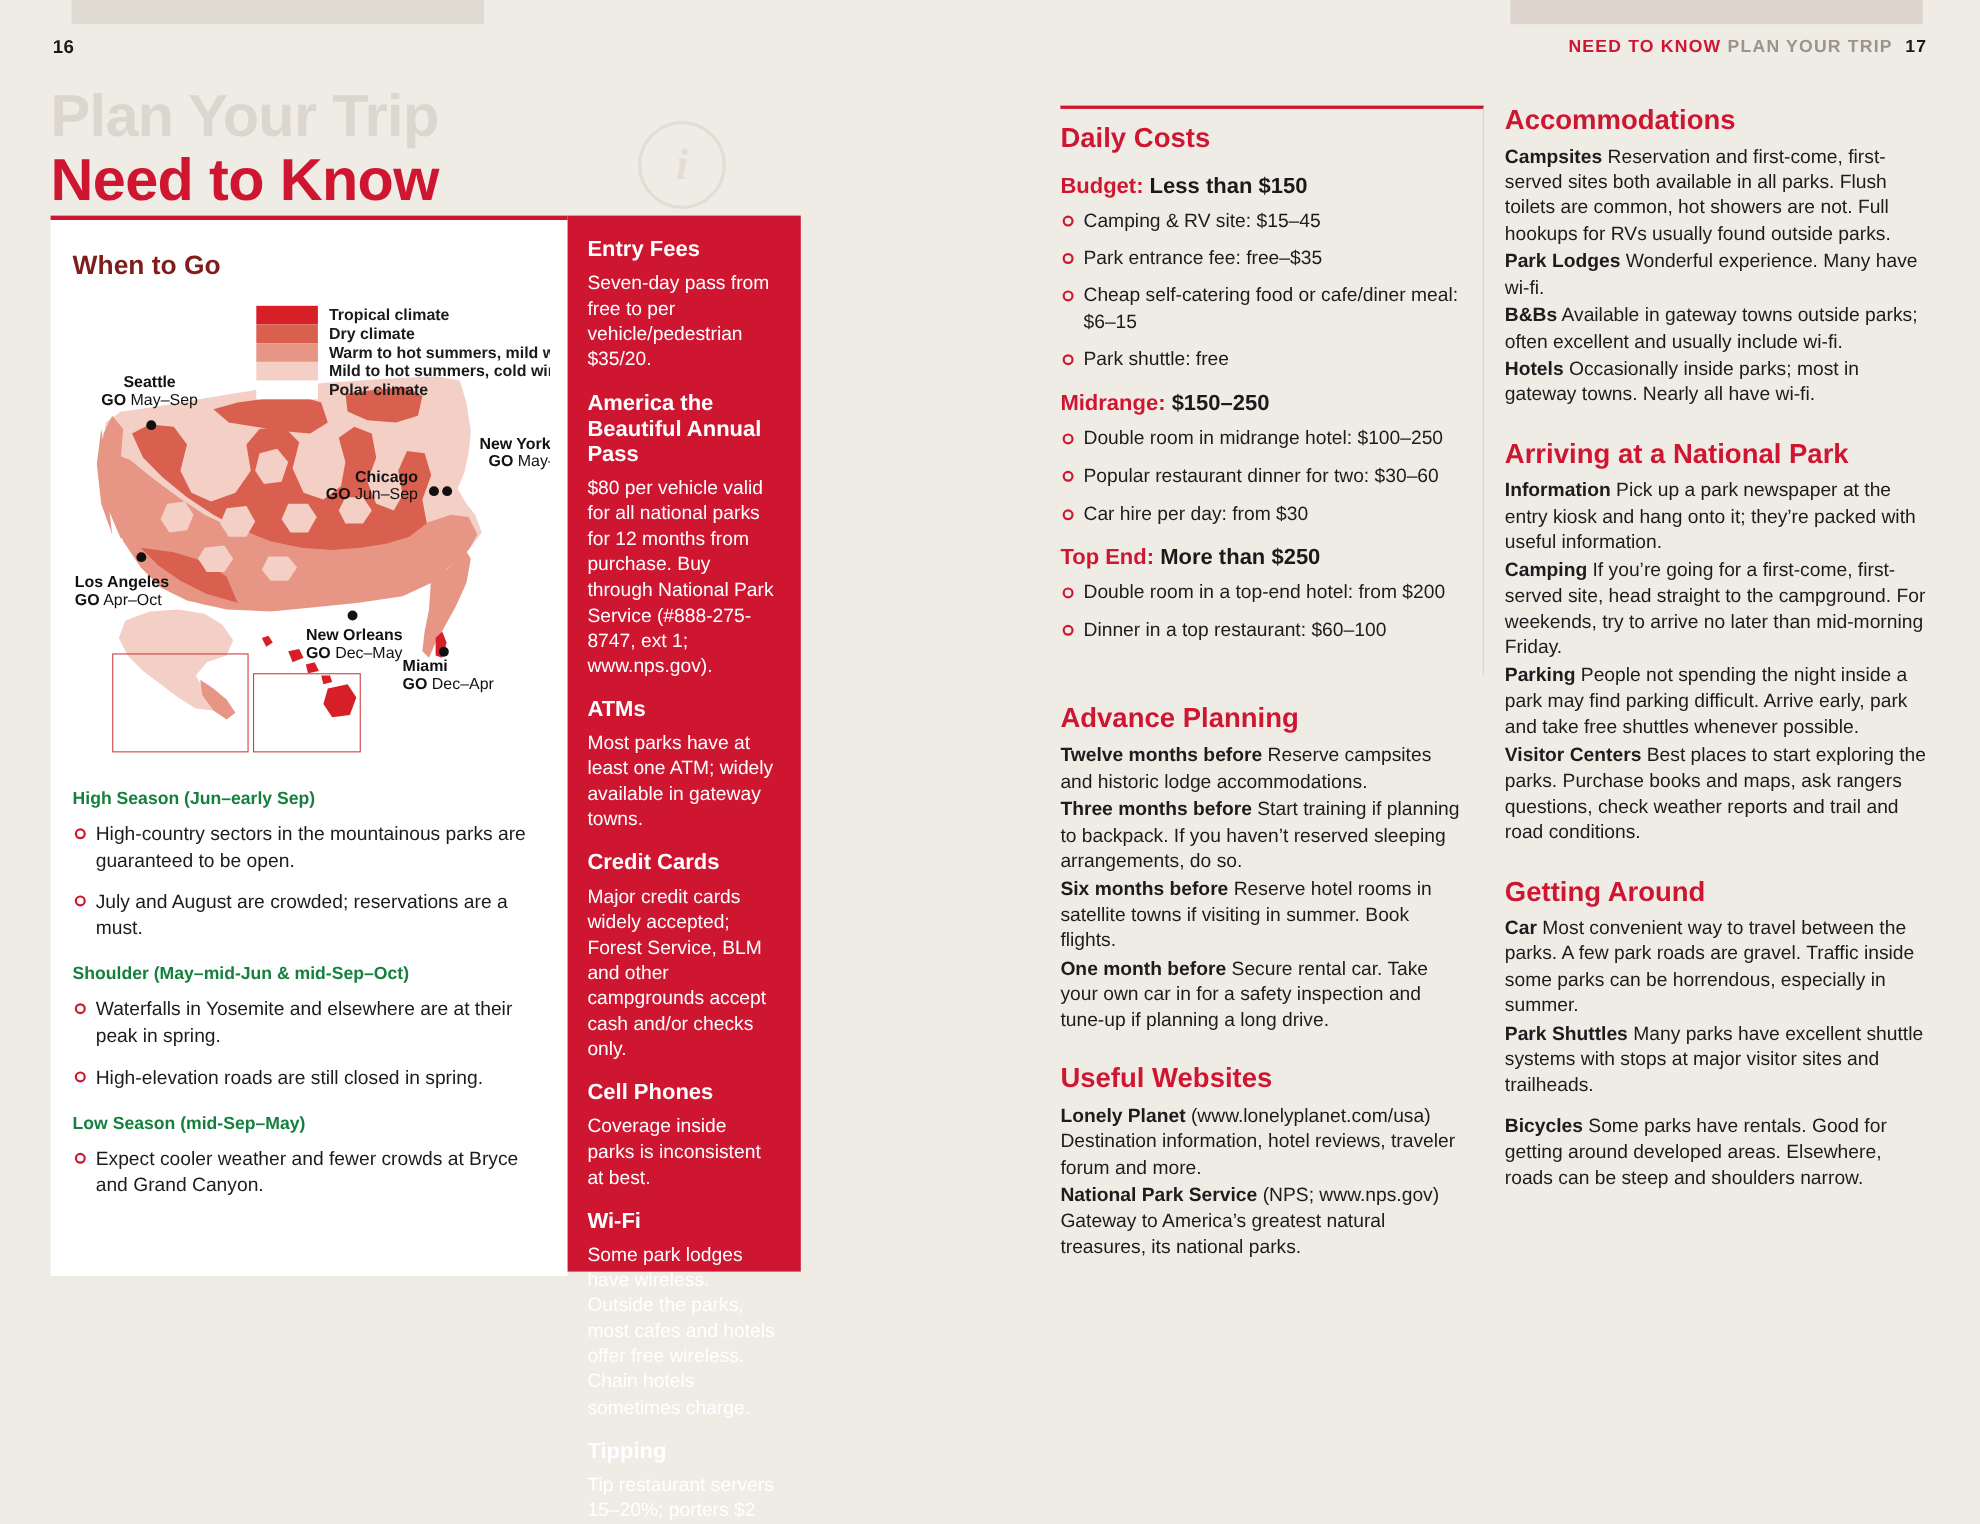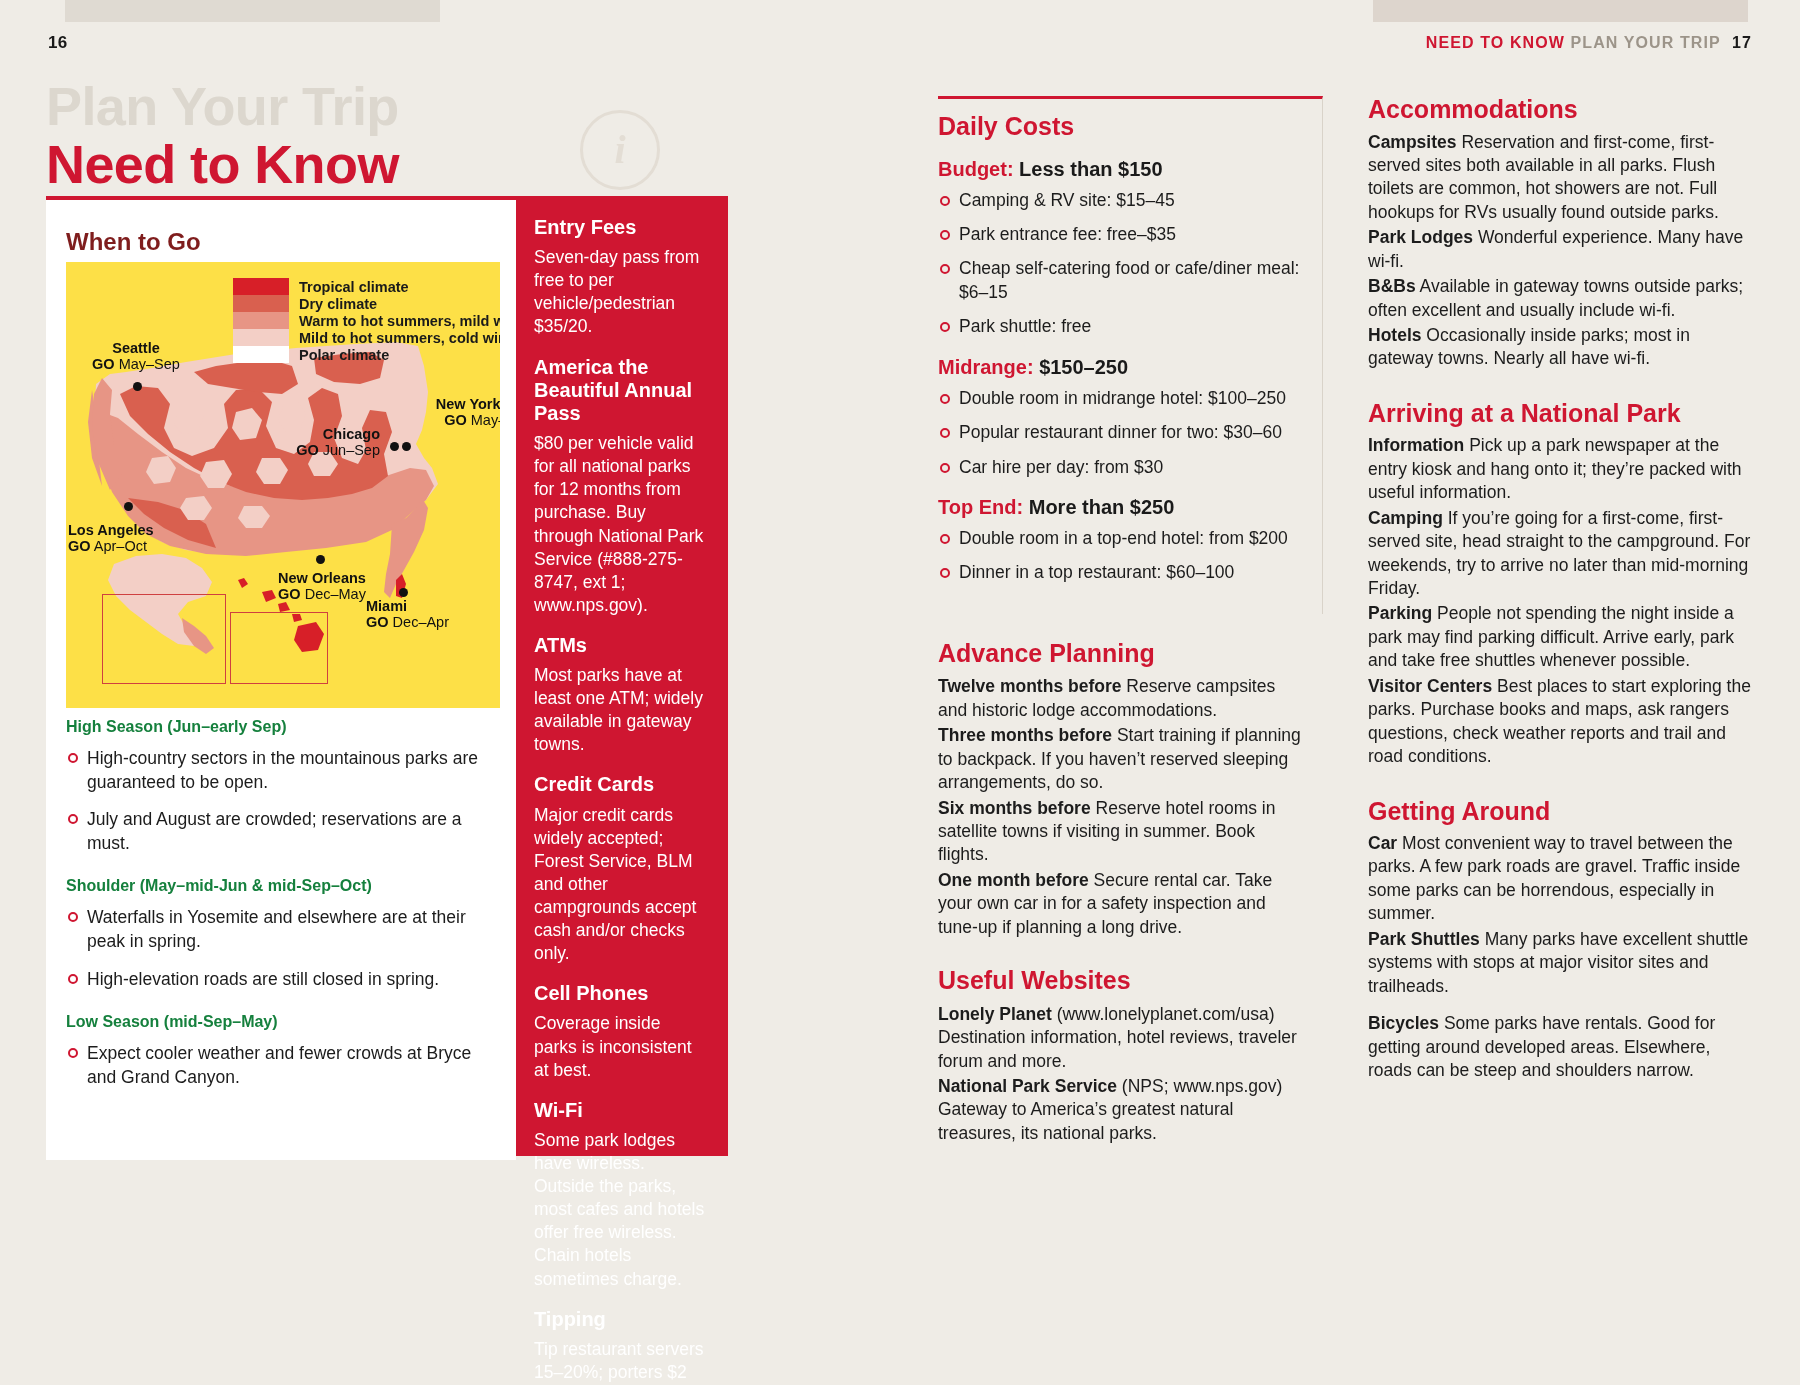--- a/index.html
+++ b/index.html
@@ -29,21 +29,21 @@
 
   .info-badge{position:absolute;left:580px;top:110px;width:74px;height:74px;border-radius:50%;
       border:3px solid #e3ddd4;display:flex;align-items:center;justify-content:center;}
   .info-badge span{font-family:"Liberation Serif", serif;font-style:italic;font-weight:bold;font-size:40px;color:#e3ddd4;line-height:1;}
 
   
   .left-panel{position:absolute;left:46px;top:196px;width:470px;height:960px;background:#ffffff;border-top:4px solid #cf1631;}
   .panel-head{font-size:24px;font-weight:bold;color:#7f1d1d;margin:28px 0 0 20px;}
 
   
-  .mapbox{position:absolute;left:66px;top:262px;width:434px;height:446px;background:#fde047;overflow:hidden;}
+  .mapbox{position:absolute;left:66px;top:262px;width:434px;height:446px;background:#ffffff;overflow:hidden;}
   .map-svg{position:absolute;left:0;top:0;}
   .legend{position:absolute;left:167px;top:16px;}
   .legend-row{display:flex;align-items:center;height:17px;}
   .swatch{width:56px;height:17px;display:block;}
   .legend-label{font-size:14.5px;font-weight:bold;margin-left:10px;color:#1a1a1a;white-space:nowrap;}
   .city{position:absolute;text-align:center;}
   .city .nm{font-size:14.5px;font-weight:bold;color:#111;line-height:1.12;white-space:nowrap;}
   .city .go{font-size:14.5px;color:#111;line-height:1.12;white-space:nowrap;}
   .city .go b{font-weight:bold;}
   .dot{position:absolute;width:9px;height:9px;background:#111;border-radius:50%;}
@@ -57,21 +57,21 @@
   .bullet:before{content:"";position:absolute;left:2px;top:7px;width:6px;height:6px;border-radius:50%;
       border:2.4px solid #cf1631;background:transparent;}
 
   
   .redbar{position:absolute;left:516px;top:196px;width:212px;height:960px;background:#cf1631;color:#ffffff;box-sizing:border-box;padding:20px 20px 0 18px;}
   .redbar h3{font-size:20px;font-weight:bold;margin:17px 0 7px 0;line-height:1.16;}
   .redbar h3:first-child{margin-top:0;}
   .redbar p{font-size:17.5px;line-height:1.32;margin:0 0 2px 0;}
 
   
-  .mid-col{position:absolute;left:938px;top:96px;width:385px;}
+  .mid-col{position:absolute;left:964px;top:96px;width:385px;}
   .boxed{border-top:3px solid #cf1631;border-right:1px solid #d9d3c9;padding:14px 18px 18px 0;}
   .col-head{font-size:25px;font-weight:bold;color:#cf1631;line-height:1.1;margin:0 0 8px 0;}
   .tier{font-size:20px;font-weight:bold;color:#cf1631;margin:16px 0 8px 0;line-height:1.2;}
   .tier:first-of-type{margin-top:0;}
   .tier b{color:#1a1a1a;}
   .cost-bullet{position:relative;padding-left:21px;font-size:17.5px;line-height:1.34;margin-bottom:11px;}
   .cost-bullet:before{content:"";position:absolute;left:2px;top:7px;width:6px;height:6px;border-radius:50%;
       border:2.4px solid #cf1631;background:transparent;}
   .para{font-size:17.5px;line-height:1.34;margin:0 0 2px 0;}
   .para b{font-weight:bold;}

